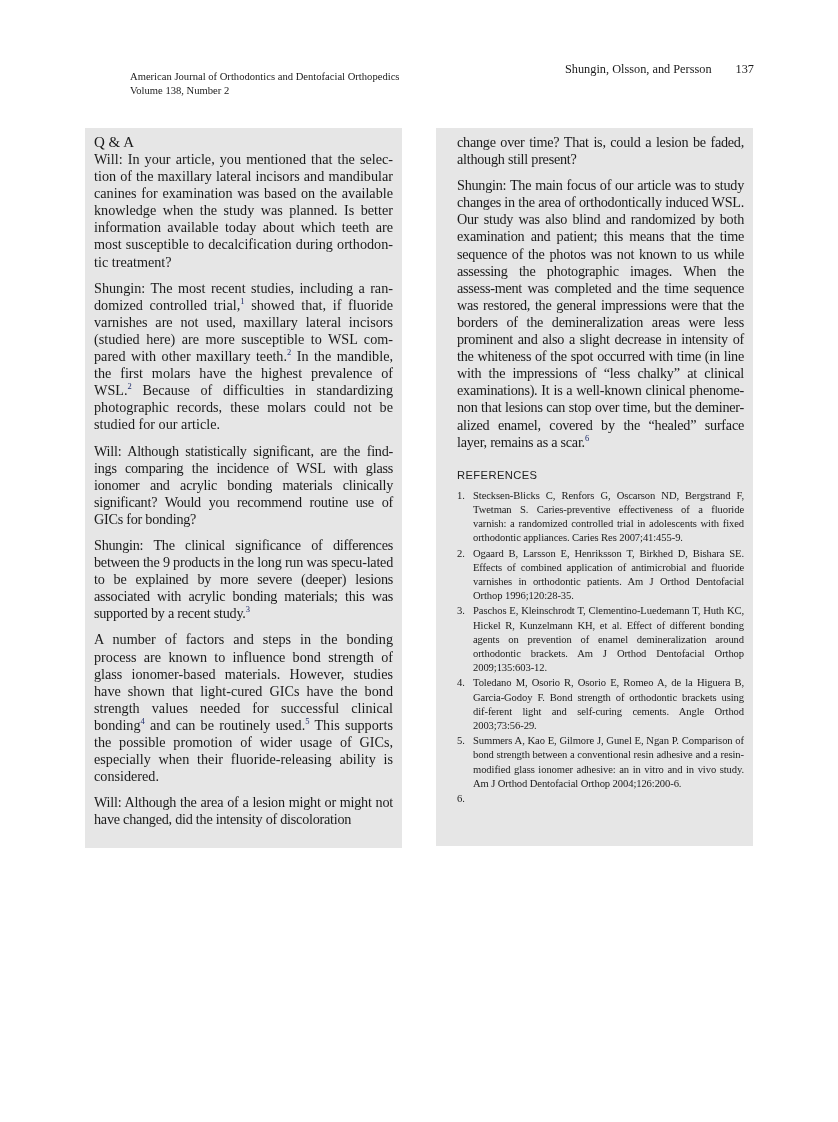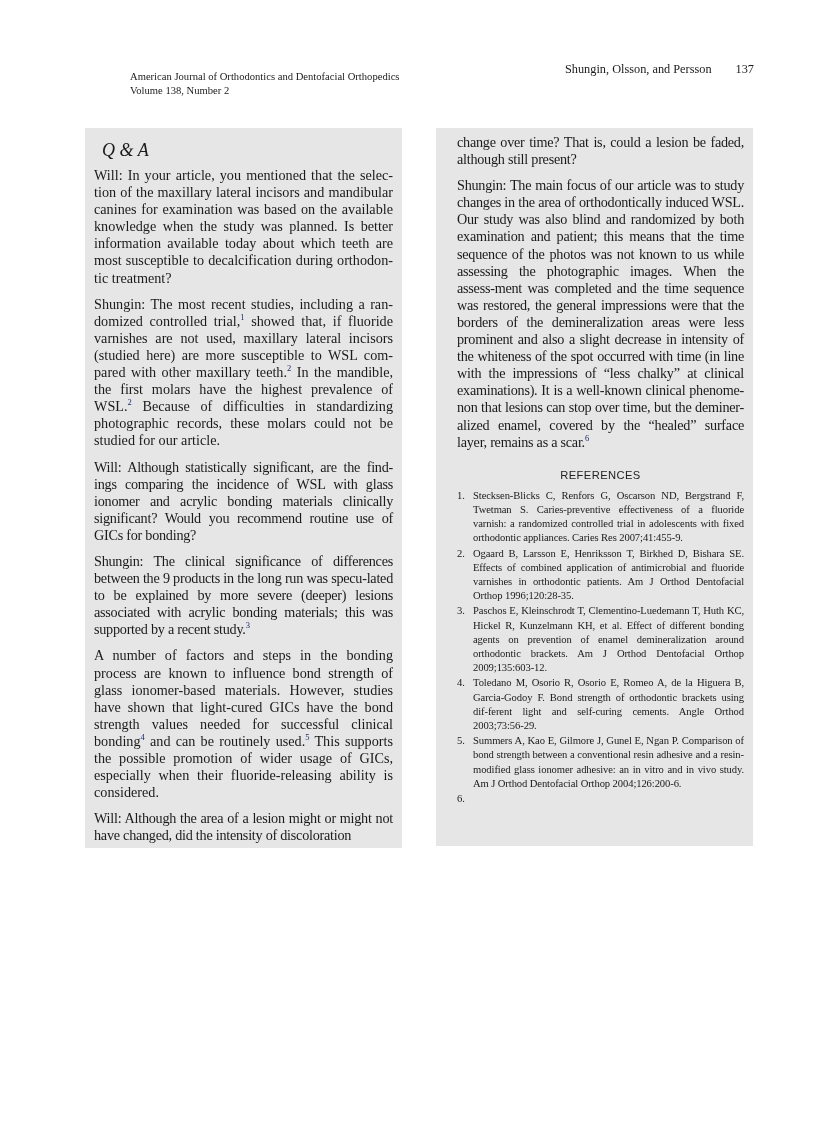--- a/index.html
+++ b/index.html
@@ -9,24 +9,24 @@
                     font-size: 10.6px; line-height: 14px; }
     .rh-left { position: absolute; left: 0; top: 8px; margin-left: 44px; }
     .rh-right { position: absolute; right: 0; top: 0; font-size: 12.3px; }
     .rh-right .page-num { margin-left: 24px; }
     .col { position: absolute; top: 128px; background: #e6e6e6; box-sizing: border-box; }
     .col-left { left: 85px; width: 317px; height: 720px; padding: 6px 9px 0 9px; }
     .col-right { left: 436px; width: 317px; height: 718px; padding: 6px 9px 0 21px; }
     .body-text { font-size: 14.2px; line-height: 17.1px; text-align: justify; margin: 0 0 9px 0;
                  hyphens: manual; }
     .body-text.tight { letter-spacing: -0.25px; }
-    .qa-heading { font-size: 18px; line-height: 17px; margin: 8px; font-style: italic; }
+    .qa-heading { font-size: 15px; line-height: 17px; margin: 0; }
     sup { font-size: 8.5px; line-height: 0; vertical-align: 6px; color: #1c2a6a; }
     .ref-heading { font-family: "Liberation Sans", "DejaVu Sans", sans-serif; font-size: 11.2px;
-                   letter-spacing: 0.4px; margin: 18px 0 8px 0; color: #222; text-align: center; }
+                   letter-spacing: 0.4px; margin: 18px 0 8px 0; color: #222; }
     .refs { list-style: none; margin: 0; padding: 0; }
     .refs li { position: relative; padding-left: 16px; font-size: 10.6px; line-height: 14.2px;
                text-align: justify; margin-bottom: 1px; letter-spacing: -0.1px; }
     .refs .num { position: absolute; left: 0; top: 0; }
   </style>
 </head>
 <body>
 
 <div class="running-head">
   <div class="rh-left">

